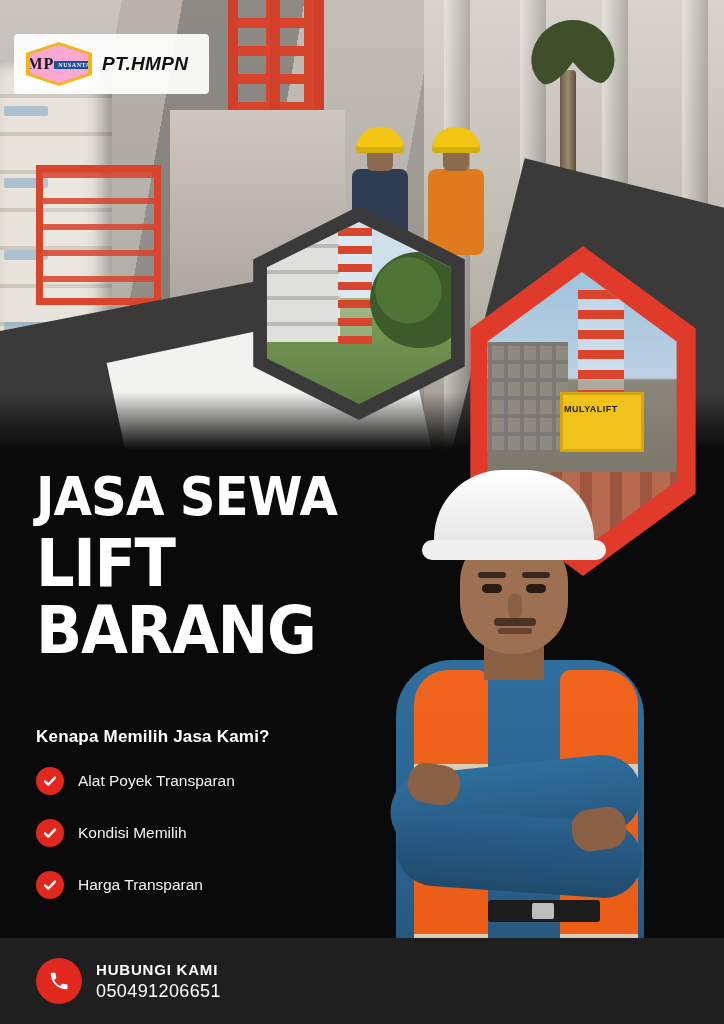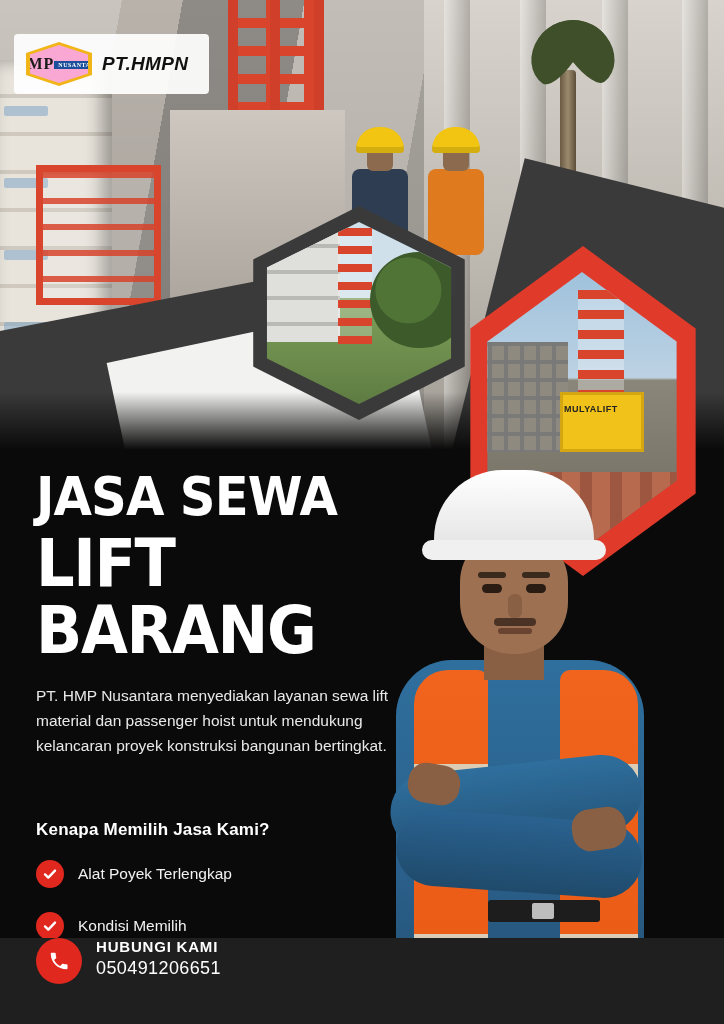--- a/index.html
+++ b/index.html
@@ -306,21 +306,21 @@
   .p-belt {
     position:absolute; left:132px; top:436px; width:112px; height:22px;
     background:#1d1d1d; border-radius:3px;
   }
   .p-belt::after { content:""; position:absolute; left:44px; top:3px; width:22px; height:16px; background:#bdbdbd; border-radius:2px; }
 
   
   .footer {
     position:absolute; left:0; bottom:0; width:724px; height:86px;
     background:#1f1f1f;
-    display:flex; align-items:flex-start; padding-left:36px;
+    display:flex; align-items:center; padding-left:36px;
     z-index:30;
   }
   .phone-circle {
     width:46px; height:46px; border-radius:50%; background:#e0281e;
     display:flex; align-items:center; justify-content:center; margin-right:14px; flex:0 0 auto;
   }
   .footer-txt { display:flex; flex-direction:column; }
   .footer-title { font-size:15px; font-weight:bold; color:#fff; letter-spacing:.8px; }
   .footer-phone { font-size:18px; color:#fff; margin-top:3px; letter-spacing:.4px; }
 </style>
@@ -427,32 +427,31 @@
     <div class="p-arm-l"></div>
     <div class="p-arm-r"></div>
     <div class="p-hand-l"></div>
     <div class="p-hand-r"></div>
     <div class="p-belt"></div>
   </div>
 
   <div class="content">
     <div class="headline1">JASA SEWA</div>
     <div class="headline2">LIFT BARANG</div>
-    <div class="desc">PT. HMP Nusantara menyediakan layanan sewa lift material dan passenger hoist untuk mendukung kelancaran proyek konstruksi bangunan bertingkat.</div>
 
     <div class="why">Kenapa Memilih Jasa Kami?</div>
 
     <div class="benefits">
       <div class="benefit">
         <span class="check">
           <svg width="16" height="16" viewBox="0 0 16 16">
               <path d="M3 8.4 L6.3 11.6 L13 4.6" stroke="#fff" stroke-width="2.4" fill="none" stroke-linecap="round" stroke-linejoin="round"></path>
             </svg>
         </span>
-        <span class="benefit-label">Alat Poyek Terlengkap</span>
+        <span class="benefit-label">Alat Poyek Transparan</span>
       </div>
       <div class="benefit">
         <span class="check">
           <svg width="16" height="16" viewBox="0 0 16 16">
               <path d="M3 8.4 L6.3 11.6 L13 4.6" stroke="#fff" stroke-width="2.4" fill="none" stroke-linecap="round" stroke-linejoin="round"></path>
             </svg>
         </span>
         <span class="benefit-label">Kondisi Memilih</span>
       </div>
       <div class="benefit">

